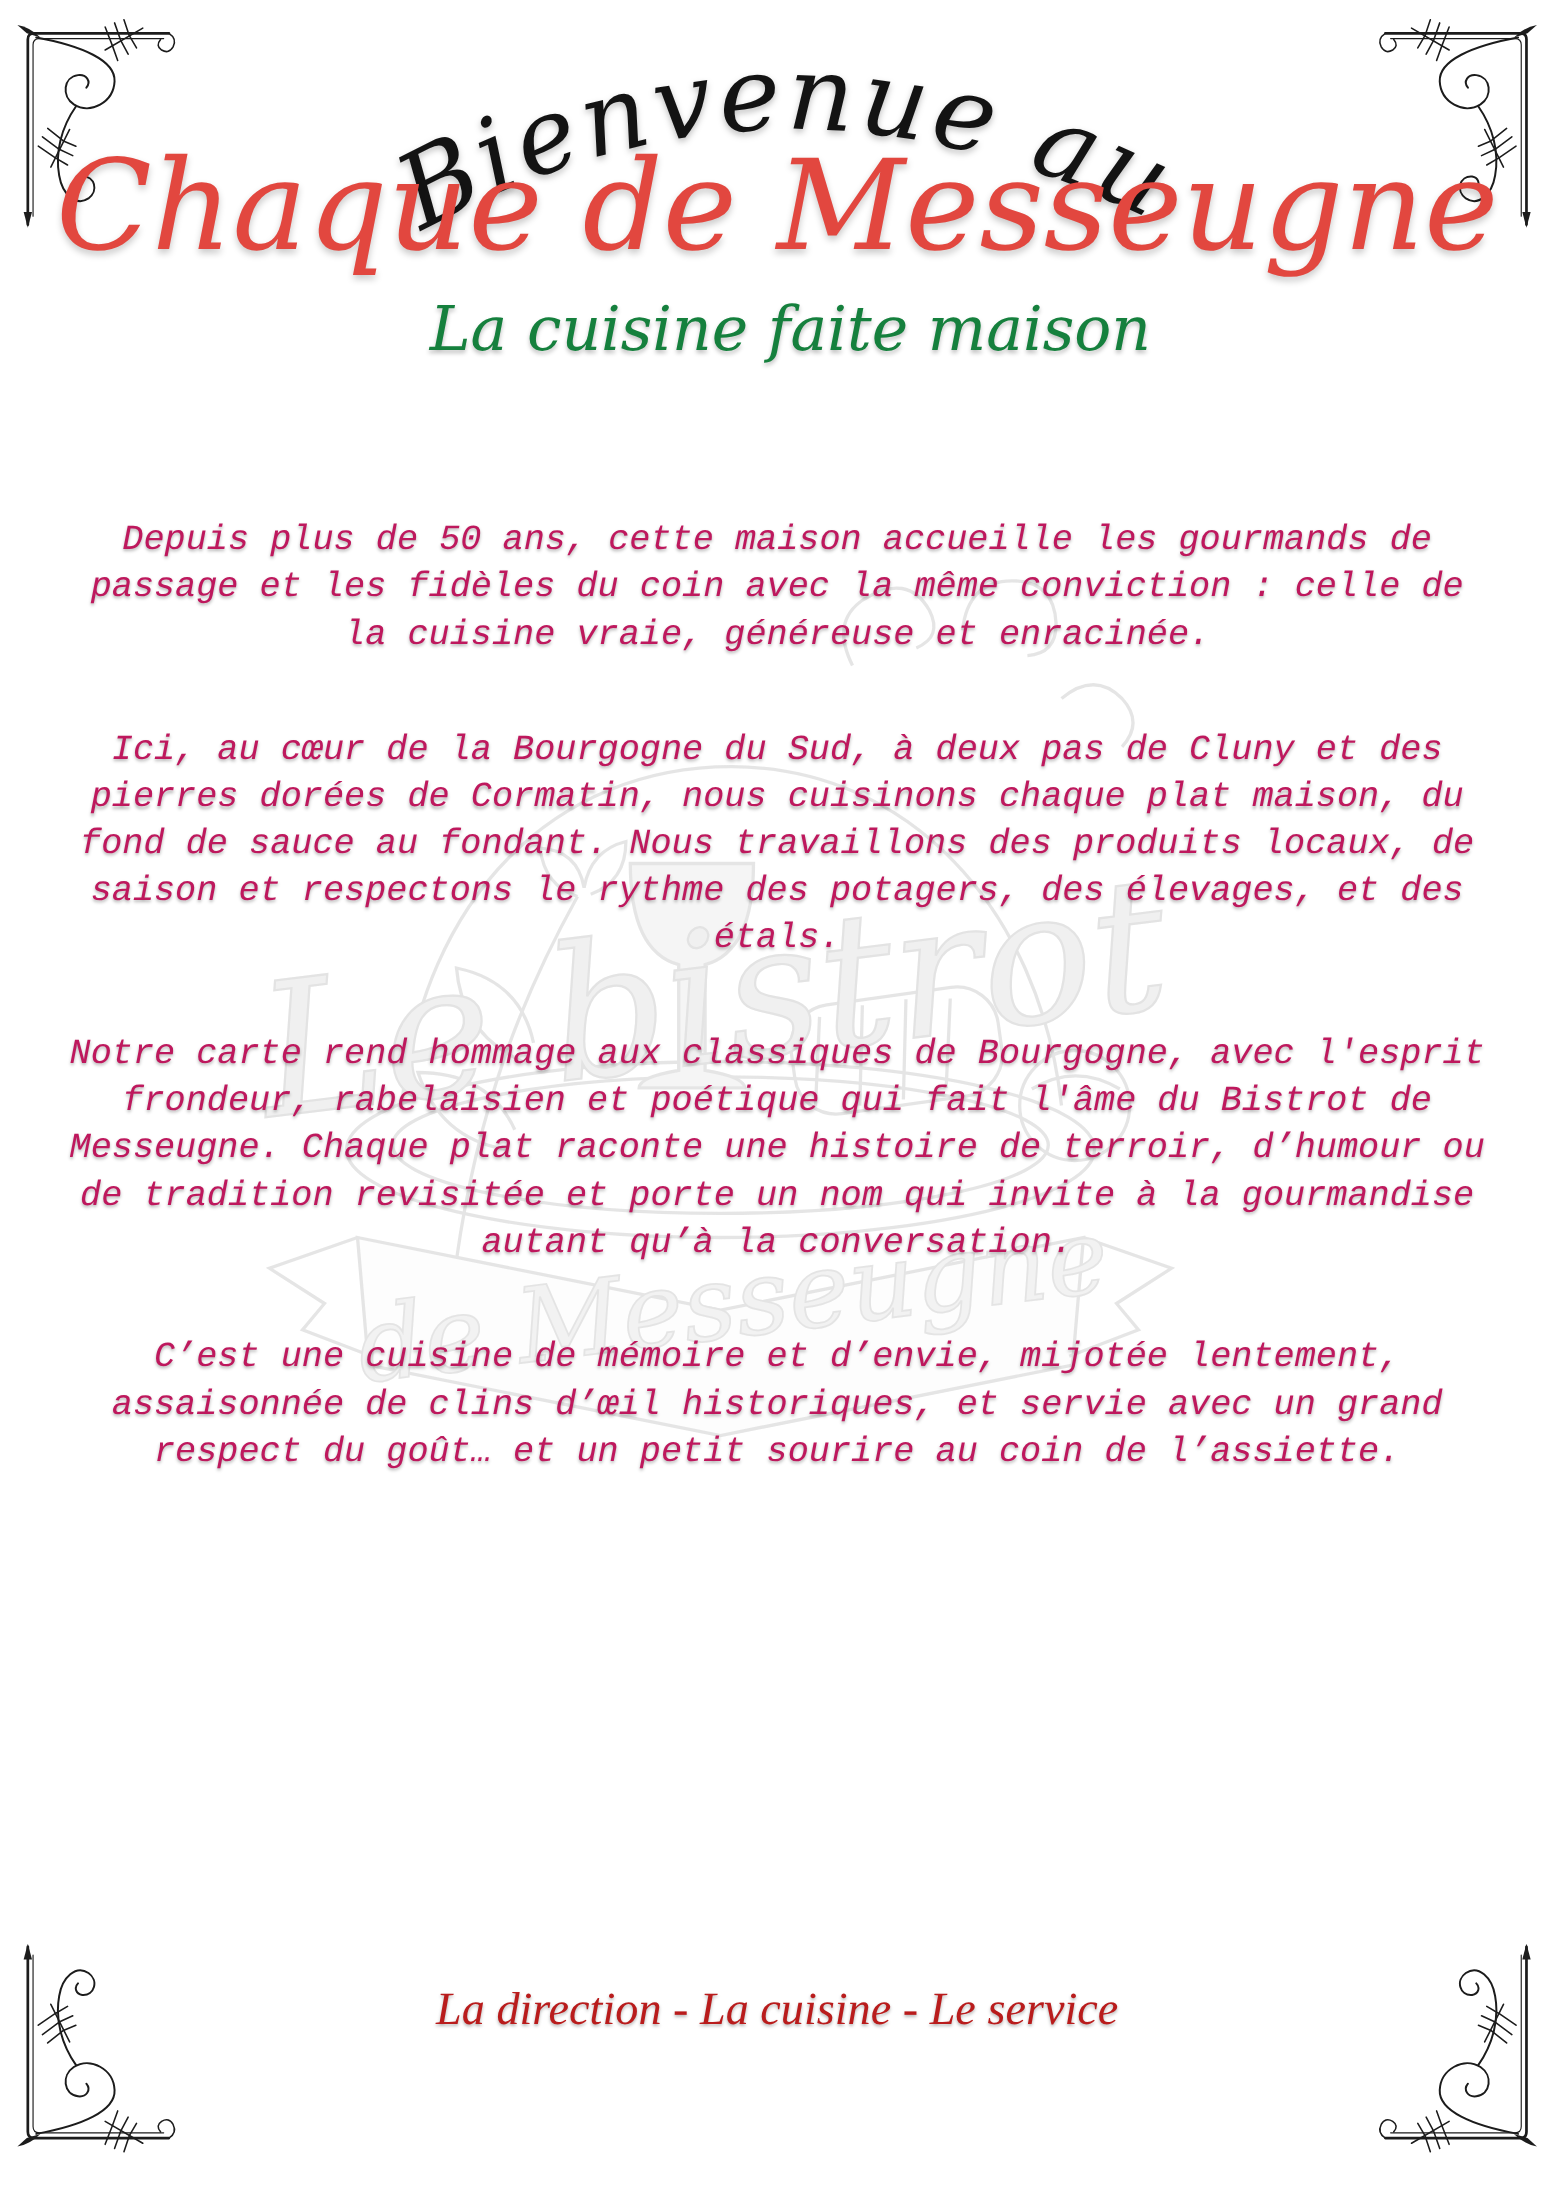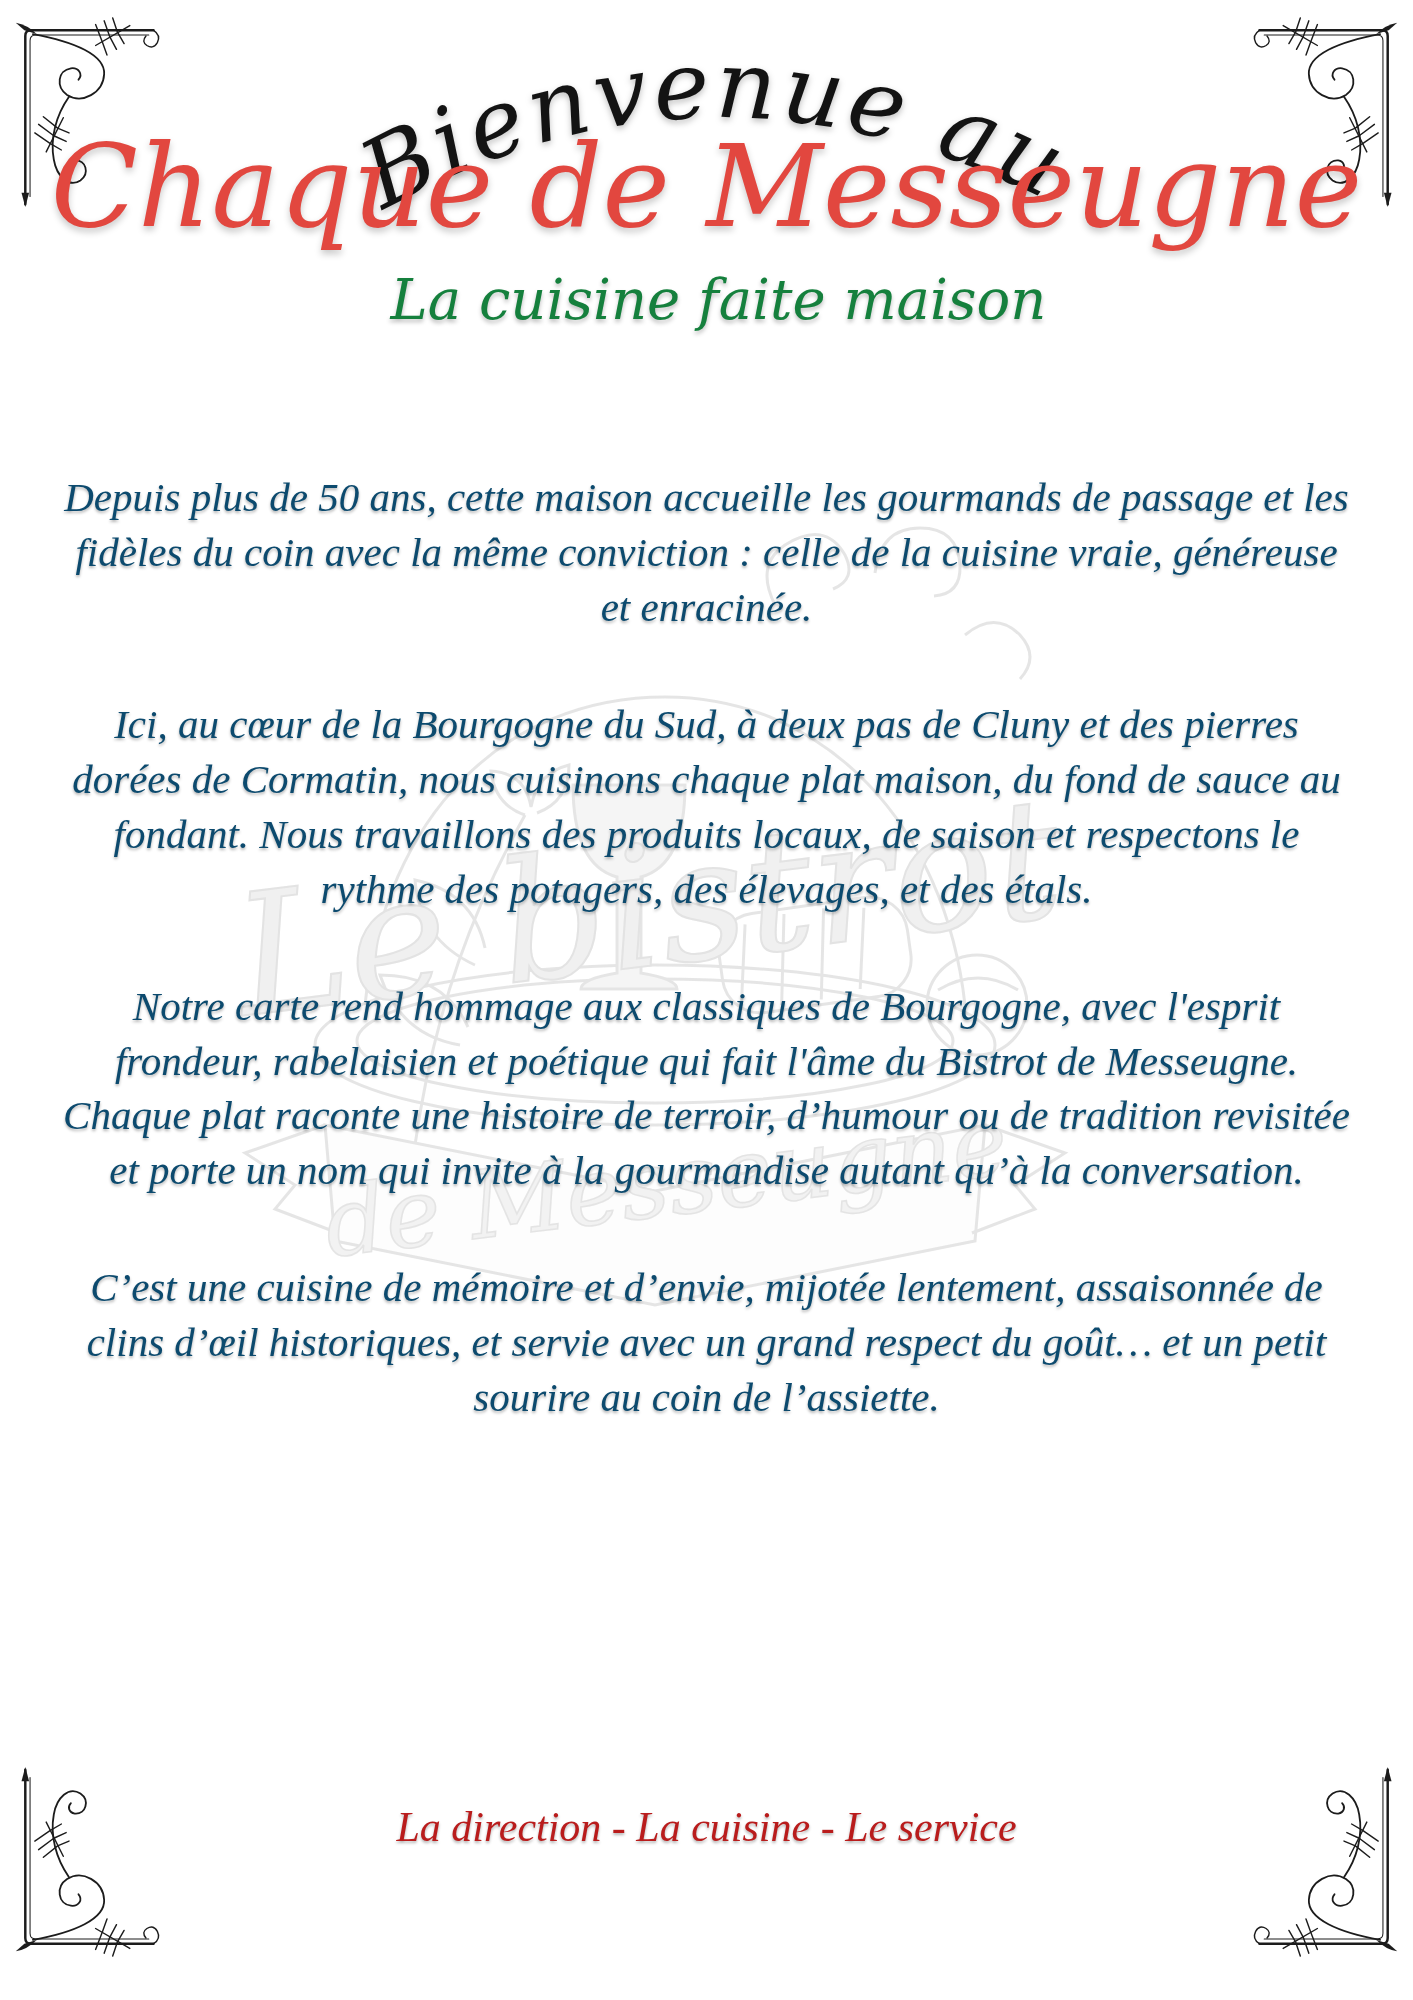--- a/index.html
+++ b/index.html
@@ -48,23 +48,24 @@
     text-shadow:0 3px 4px rgba(0,0,0,.25);
   }
   
   .content{
     position:absolute;left:50%;top:470px;transform:translateX(-50%);
     width:1295px;z-index:1;text-align:center;
   }
   .content p{
     margin:0 0 62px 0;
     font-style:italic;font-weight:400;
-    font-size:41px;line-height:1.34;
-    color:#0c4a6e;
+    font-size:32px;line-height:1.34;
+    color:#be185d;
     text-shadow:0 2px 3px rgba(0,0,0,.30);
+    font-family:Liberation Mono, monospace;
   }
   
   .footer{
     position:absolute;left:0;top:1798px;width:100%;z-index:1;
     text-align:center;font-style:italic;
     font-size:42px;line-height:1.42;color:#b91c1c;
     text-shadow:0 2px 3px rgba(0,0,0,.30);
   }
   .defs-holder{position:absolute;width:0;height:0;overflow:hidden;}
 </style>

